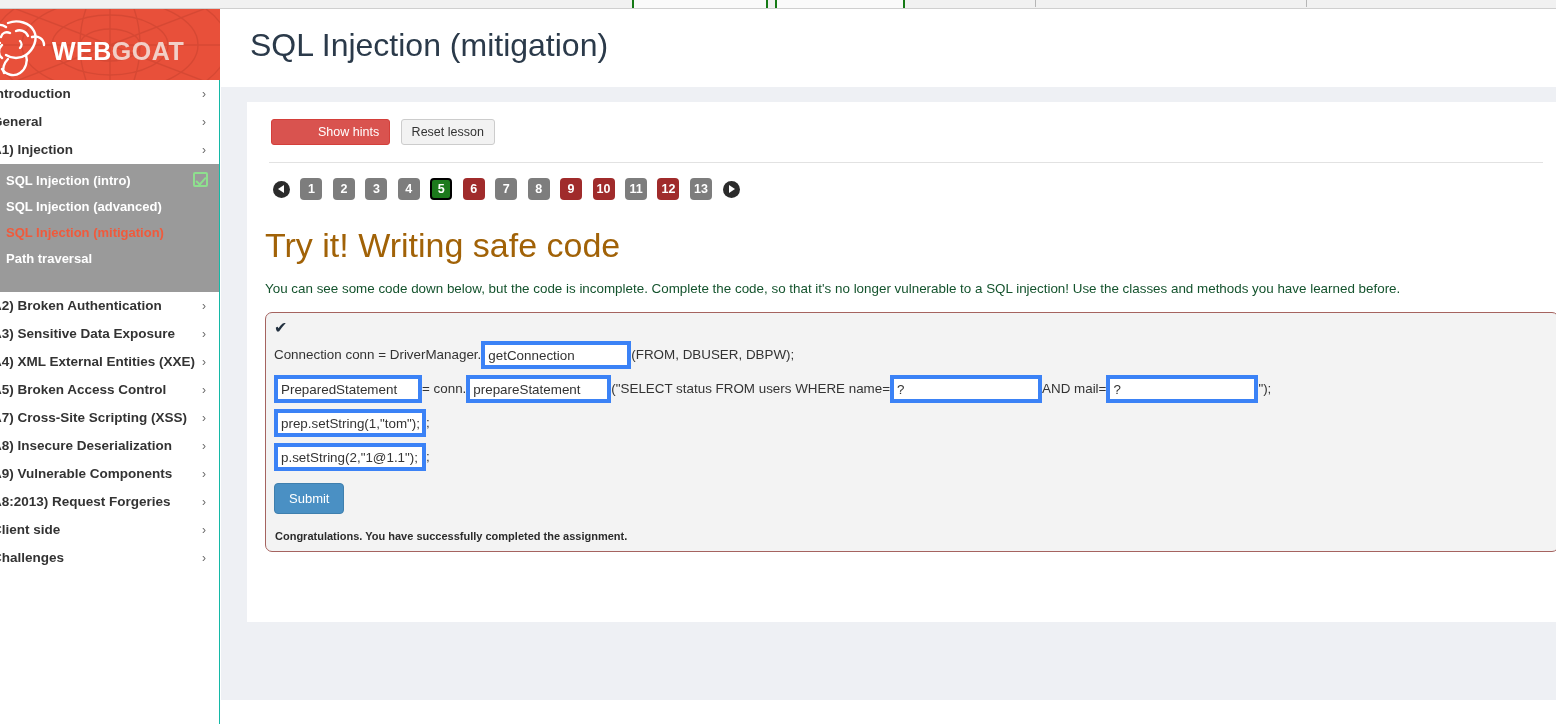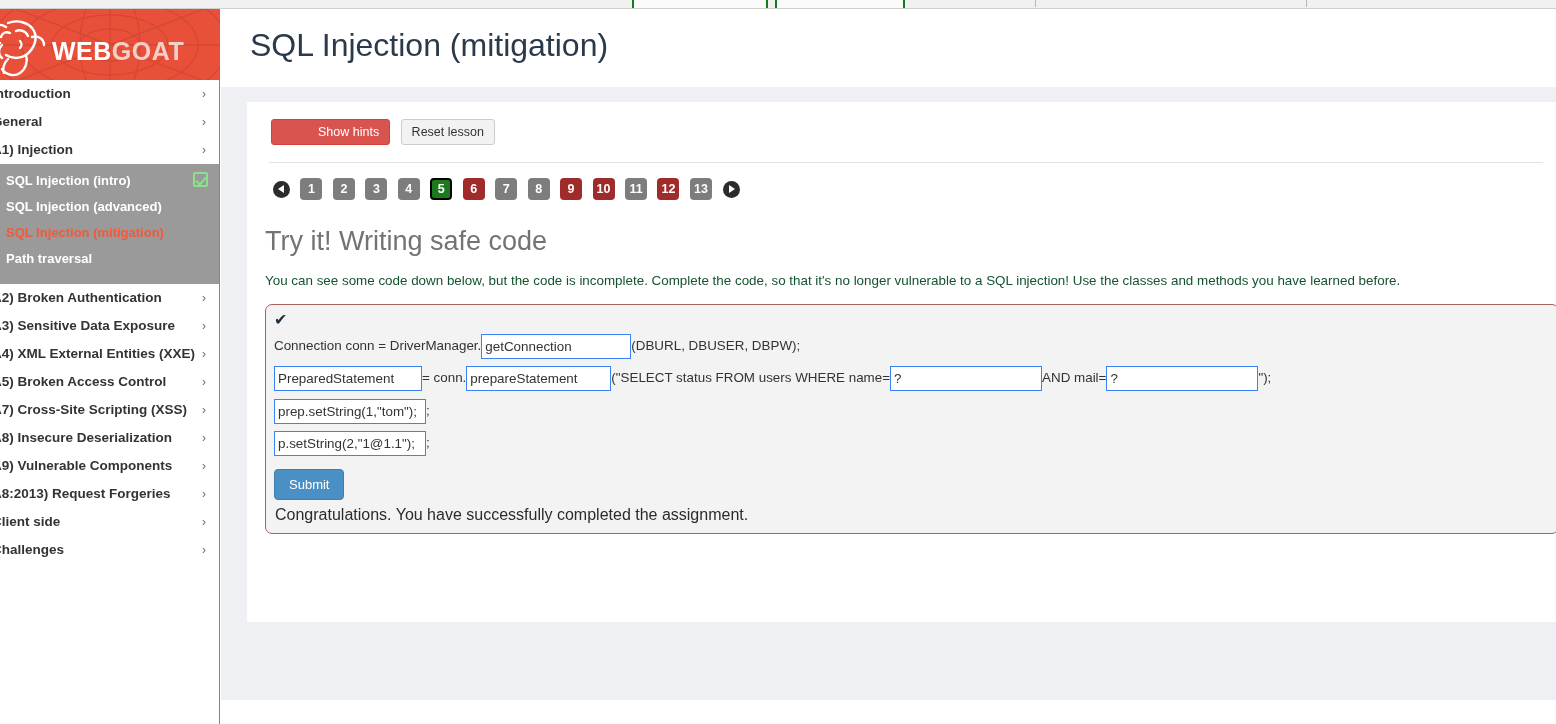--- a/index.html
+++ b/index.html
@@ -70,21 +70,21 @@
   .navitem.sub.current .lbl { color: #f05a3c; }
   .navitem.sub .check {
     position: absolute; right: 11px; top: 4px;
     width: 15px; height: 15px; border: 2px solid #8ee08e; border-radius: 2px;
   }
   .navitem.sub .check:after {
     content: ""; position: absolute; left: 3px; top: 1px;
     width: 4px; height: 8px; border: solid #8ee08e;
     border-width: 0 2px 2px 0; transform: rotate(42deg);
   }
-  .subgroup { background: #9a9a9a; padding: 4px 0 12px 0; }
+  .subgroup { background: #9a9a9a; padding: 4px 0 20px 0; }
 
   
   #content {
     position: absolute; left: 221px; top: 9px; right: 0; bottom: 0;
     background: #ffffff;
   }
   #pagehead {
     height: 78px; padding: 18px 0 0 29px; background: #ffffff;
   }
   #pagehead .title {
@@ -127,50 +127,50 @@
     padding: 0 4px; margin-left: 6px; text-align: center; border-radius: 4px;
     font-size: 12.5px; font-weight: bold; color: #ffffff; background: #7d7d7d;
     vertical-align: middle; cursor: pointer;
   }
   .pgnum.g { background: #7d7d7d; }
   .pgnum.r { background: #a02b2b; }
   .pgnum.active { background: #1c7a1c; border: 2px solid #000000; line-height: 18px; }
   .pgarrow.left { margin-left: 2px; }
 
   h2.sectiontitle {
-    font-size: 27px; color: #737373; font-weight: normal;
+    font-size: 34px; color: #a16207; font-weight: normal;
     margin: 26px 0 14px 2px;
   }
   p.para {
     font-size: 13.4px; color: #14532d; margin: 0 0 14px 2px; line-height: 19px;
   }
 
   
   .codeform {
     border: 1px solid #a5635f; border-radius: 7px;
     background: #f3f3f3; margin: 6px 0 0 2px;
     padding: 8px 10px 9px 8px; width: 1294px;
   }
   .checkglyph { font-size: 16px; color: #22303f; line-height: 14px; margin-bottom: 6px; }
   .codeline { font-size: 13.4px; color: #333333; margin-bottom: 6px; white-space: nowrap; line-height: 26px; }
   .codeline .txt { vertical-align: middle; }
   .cinput {
     font-family: "Liberation Sans", sans-serif; font-size: 13.4px;
-    color: #333333; background: #ffffff; border: 1px solid #3b82f6;
+    color: #333333; background: #ffffff; border: 4px solid #3b82f6;
     padding: 10px 3px; height: 25px; vertical-align: middle; outline: none;
   }
   .cinput.w150 { width: 150px; }
   .cinput.w148 { width: 148px; }
   .cinput.w145 { width: 145px; }
   .cinput.q1 { width: 152px; }
   .cinput.q2 { width: 152px; }
   .cinput.small { width: 152px; }
   .submitrow { margin-top: 12px; }
   .congrats {
-    font-size: 16px; font-weight: normal; color: #2b2b2b; margin-top: 6px; margin-left: 1px;
+    font-size: 11px; font-weight: bold; color: #2b2b2b; margin-top: 16px; margin-left: 1px;
   }
 </style>
 </head>
 <body>
 
 <div id="app">
 
   <div class="topstrip">
     <div class="tabfrag f1"></div>
     <div class="tabfrag f2"></div>
@@ -323,21 +323,21 @@
           <span class="pgarrow right"></span>
         </div>
 
         <h2 class="sectiontitle">Try it! Writing safe code</h2>
         <p class="para">You can see some code down below, but the code is incomplete. Complete the code, so that it's no longer vulnerable to a SQL injection! Use the classes and methods you have learned before.</p>
 
         <div class="codeform">
           <div class="checkglyph">✔</div>
 
           <div class="codeline">
-            <span class="txt">Connection conn = DriverManager.</span><input class="cinput w150" type="text" value="getConnection" style=""><span class="txt">(DBURL, DBUSER, DBPW);</span>
+            <span class="txt">Connection conn = DriverManager.</span><input class="cinput w150" type="text" value="getConnection" style=""><span class="txt">(FROM, DBUSER, DBPW);</span>
           </div>
 
           <div class="codeline">
             <input class="cinput w148" type="text" value="PreparedStatement" style=""><span class="txt">= conn.</span><input class="cinput w145" type="text" value="prepareStatement" style=""><span class="txt">("SELECT status FROM users WHERE name=</span><input class="cinput q1" type="text" value="?" style=""><span class="txt">AND mail=</span><input class="cinput q2" type="text" value="?" style=""><span class="txt">");</span>
           </div>
 
           <div class="codeline">
             <input class="cinput small" type="text" value="prep.setString(1,&quot;tom&quot;);" style=""><span class="txt">;</span>
           </div>
 

